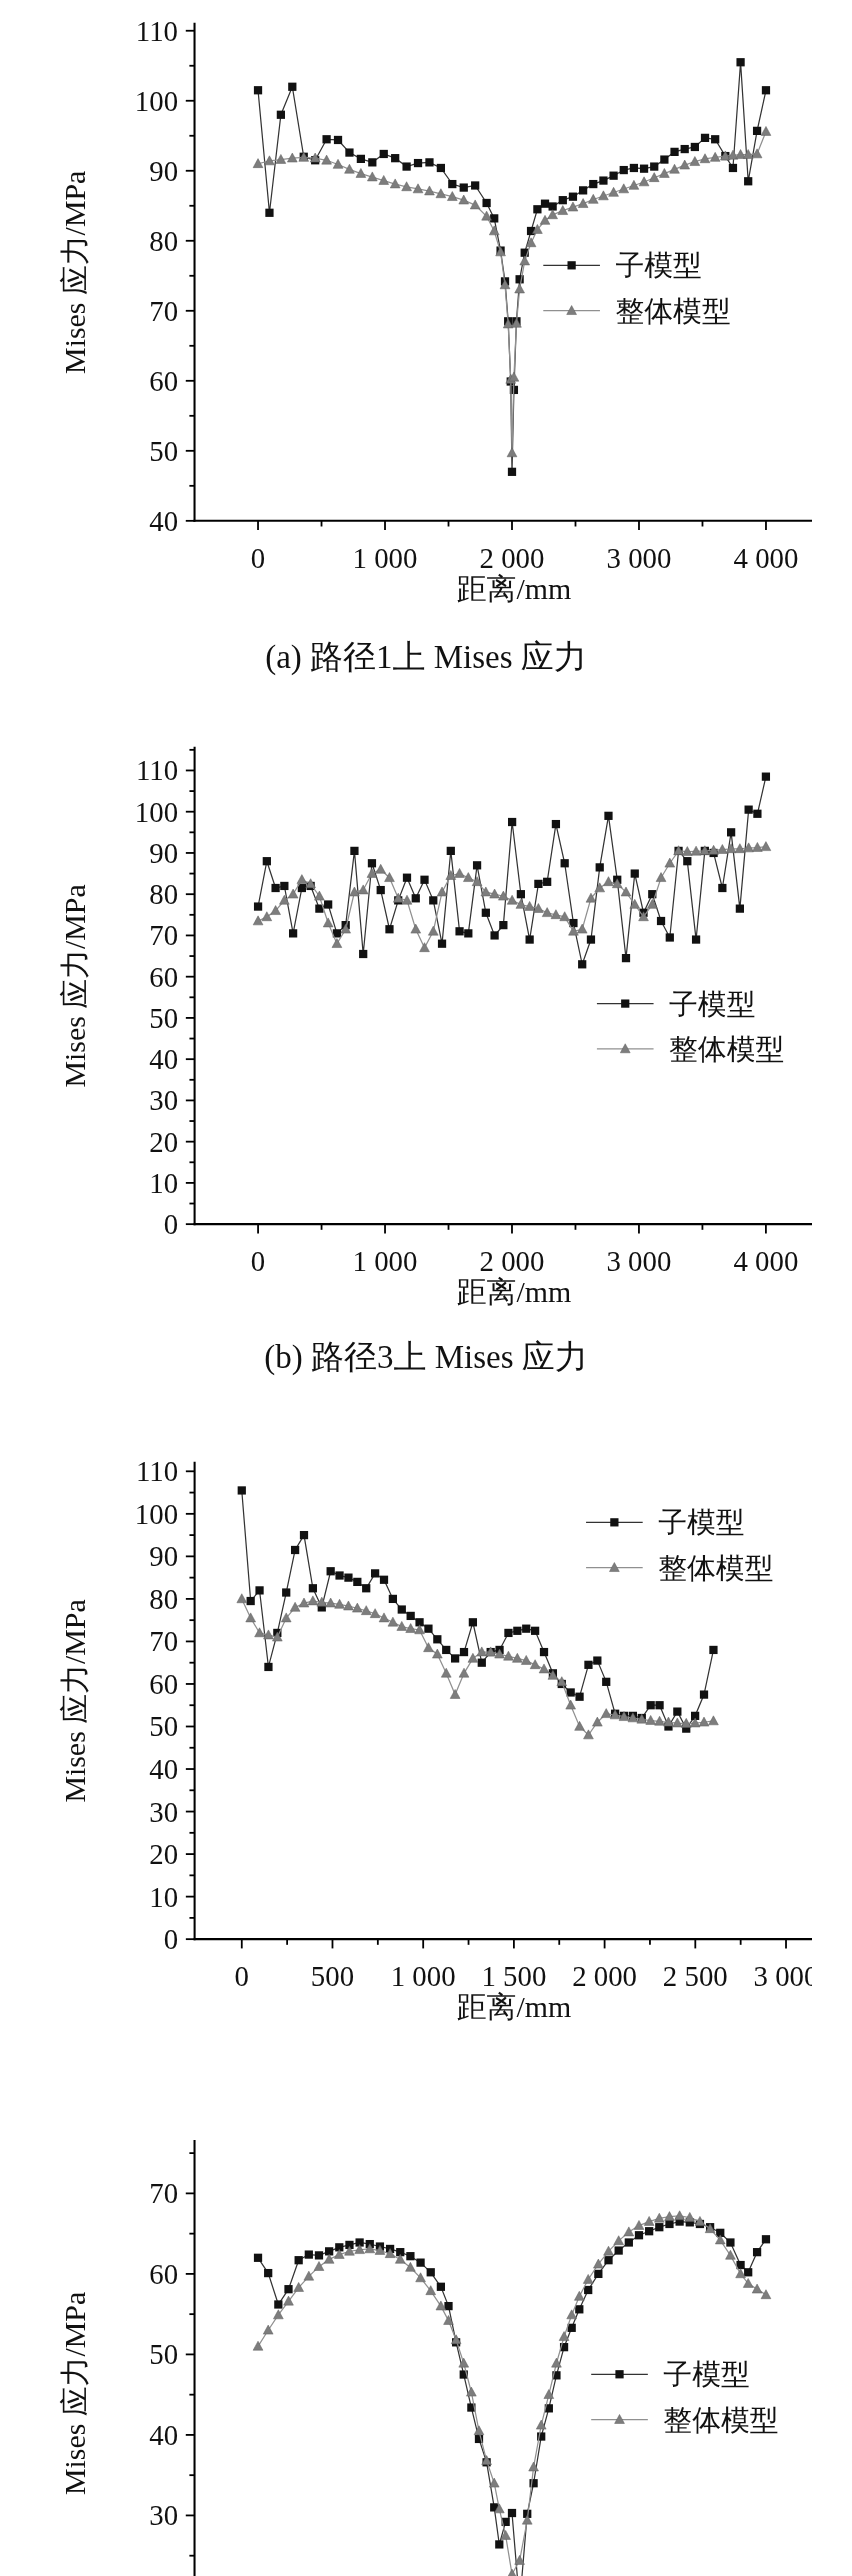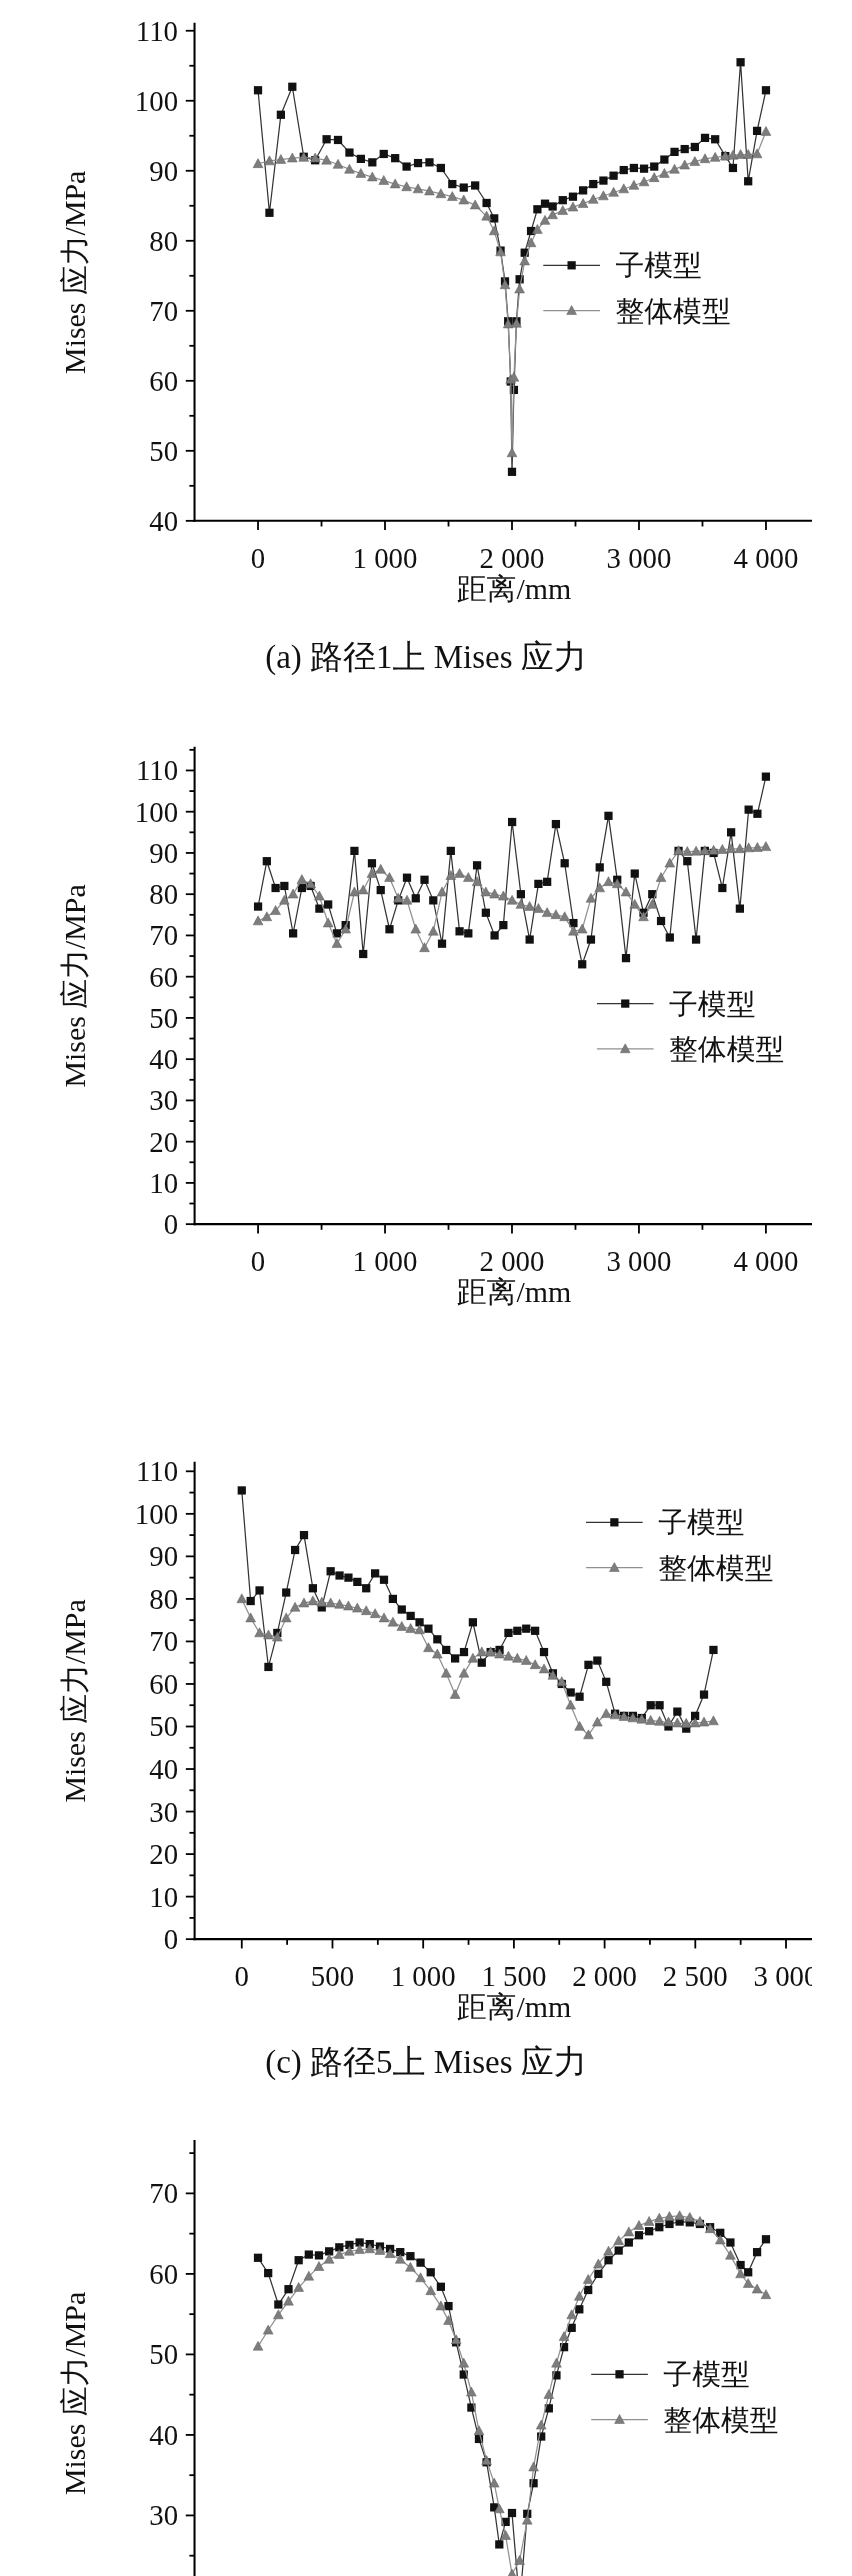--- a/index.html
+++ b/index.html
@@ -385,20 +385,21 @@
         </g>
         <g>
           <line x1="1081.2" y1="581.725" x2="1191.2" y2="581.725" stroke="#333333" stroke-width="2.4"></line>
           <rect x="1128.2" y="573.725" width="16" height="16" fill="#111111"></rect>
           <text x="1221.2" y="581.725" font-size="56" fill="#111" dominant-baseline="central">子模型</text>
           <line x1="1081.2" y1="669.725" x2="1191.2" y2="669.725" stroke="#909090" stroke-width="2.4"></line>
           <polygon points="1136.2,659.725 1126.7,677.225 1145.7,677.225" fill="#7d7d7d" stroke="#5e5e5e" stroke-width="1"></polygon>
           <text x="1221.2" y="669.725" font-size="56" fill="#111" dominant-baseline="central">整体模型</text>
         </g>
       </svg>
+    <figcaption class="caption">(b) 路径3上 Mises 应力</figcaption>
   </figure>
 
   <figure class="chart-block">
     <svg width="852" height="636" viewBox="0 0 1654 1235">
         <g stroke="#000" stroke-width="3.5">
           <line x1="283" y1="1045" x2="300" y2="1045"></line>
           <line x1="283" y1="962.4107142857142" x2="300" y2="962.4107142857142"></line>
           <line x1="283" y1="879.8214285714286" x2="300" y2="879.8214285714286"></line>
           <line x1="283" y1="797.2321428571429" x2="300" y2="797.2321428571429"></line>
           <line x1="283" y1="714.6428571428571" x2="300" y2="714.6428571428571"></line>
@@ -577,21 +578,20 @@
         </g>
         <g>
           <line x1="1060.12" y1="235.625" x2="1170.12" y2="235.625" stroke="#333333" stroke-width="2.4"></line>
           <rect x="1107.12" y="227.625" width="16" height="16" fill="#111111"></rect>
           <text x="1200.12" y="235.625" font-size="56" fill="#111" dominant-baseline="central">子模型</text>
           <line x1="1060.12" y1="323.625" x2="1170.12" y2="323.625" stroke="#909090" stroke-width="2.4"></line>
           <polygon points="1115.12,313.625 1105.62,331.125 1124.62,331.125" fill="#7d7d7d" stroke="#5e5e5e" stroke-width="1"></polygon>
           <text x="1200.12" y="323.625" font-size="56" fill="#111" dominant-baseline="central">整体模型</text>
         </g>
       </svg>
-    <figcaption class="caption">(c) 路径5上 Mises 应力</figcaption>
   </figure>
 
   <figure class="chart-block">
     <svg width="852" height="647" viewBox="0 0 1654 1255">
         <g stroke="#000" stroke-width="3.5">
           <line x1="283" y1="968.0940988835725" x2="300" y2="968.0940988835725"></line>
           <line x1="283" y1="811.7942583732058" x2="300" y2="811.7942583732058"></line>
           <line x1="283" y1="655.4944178628389" x2="300" y2="655.4944178628389"></line>
           <line x1="283" y1="499.19457735247215" x2="300" y2="499.19457735247215"></line>
           <line x1="283" y1="342.8947368421053" x2="300" y2="342.8947368421053"></line>

